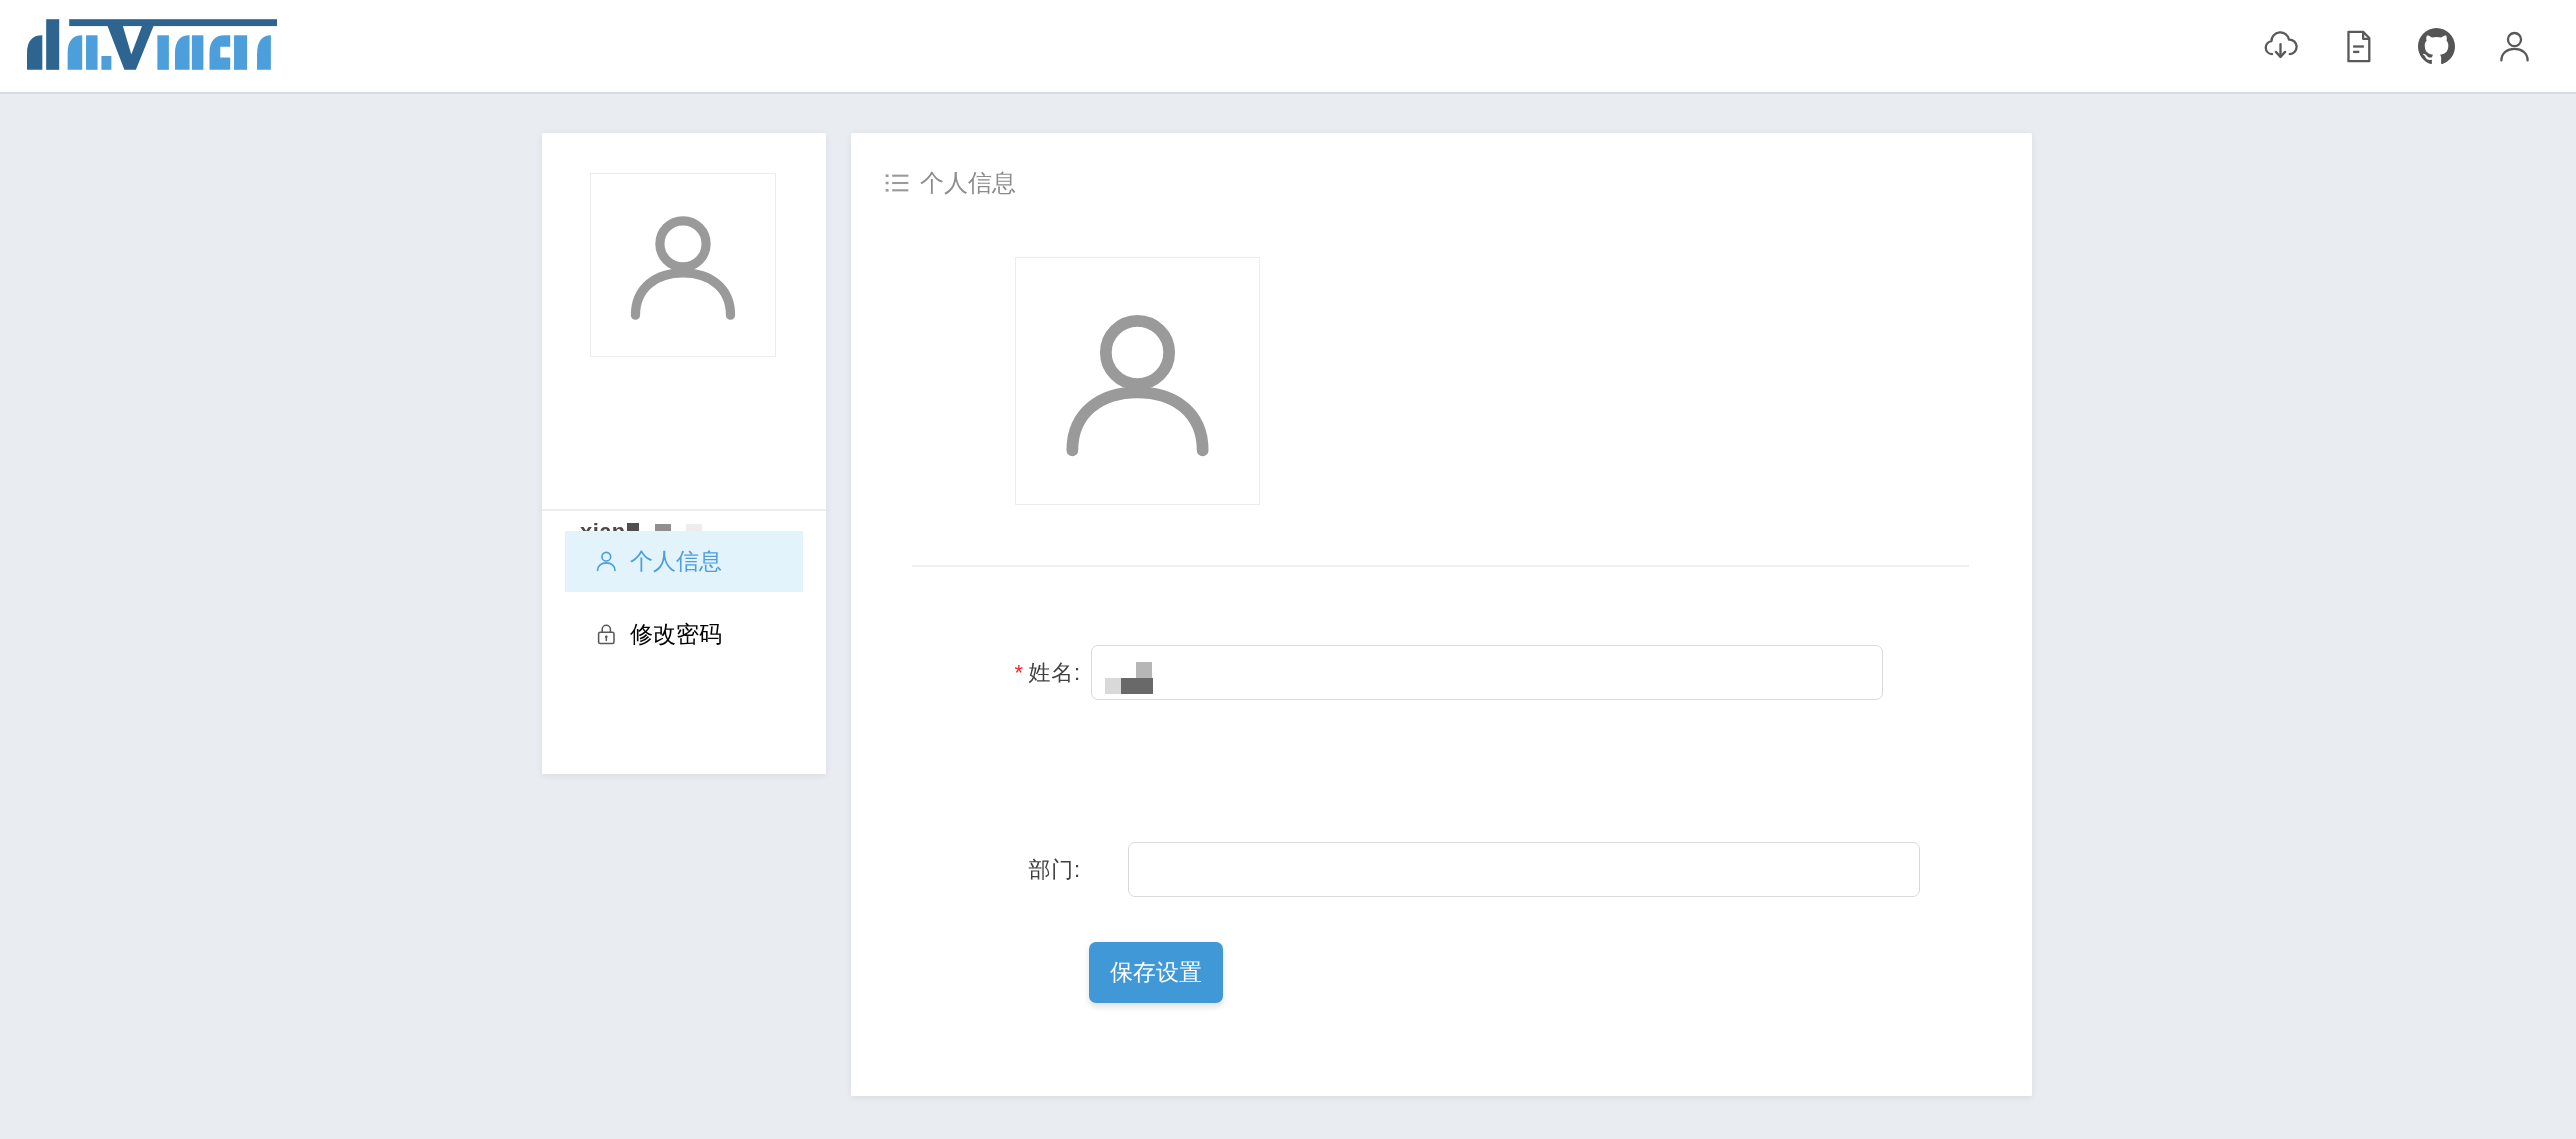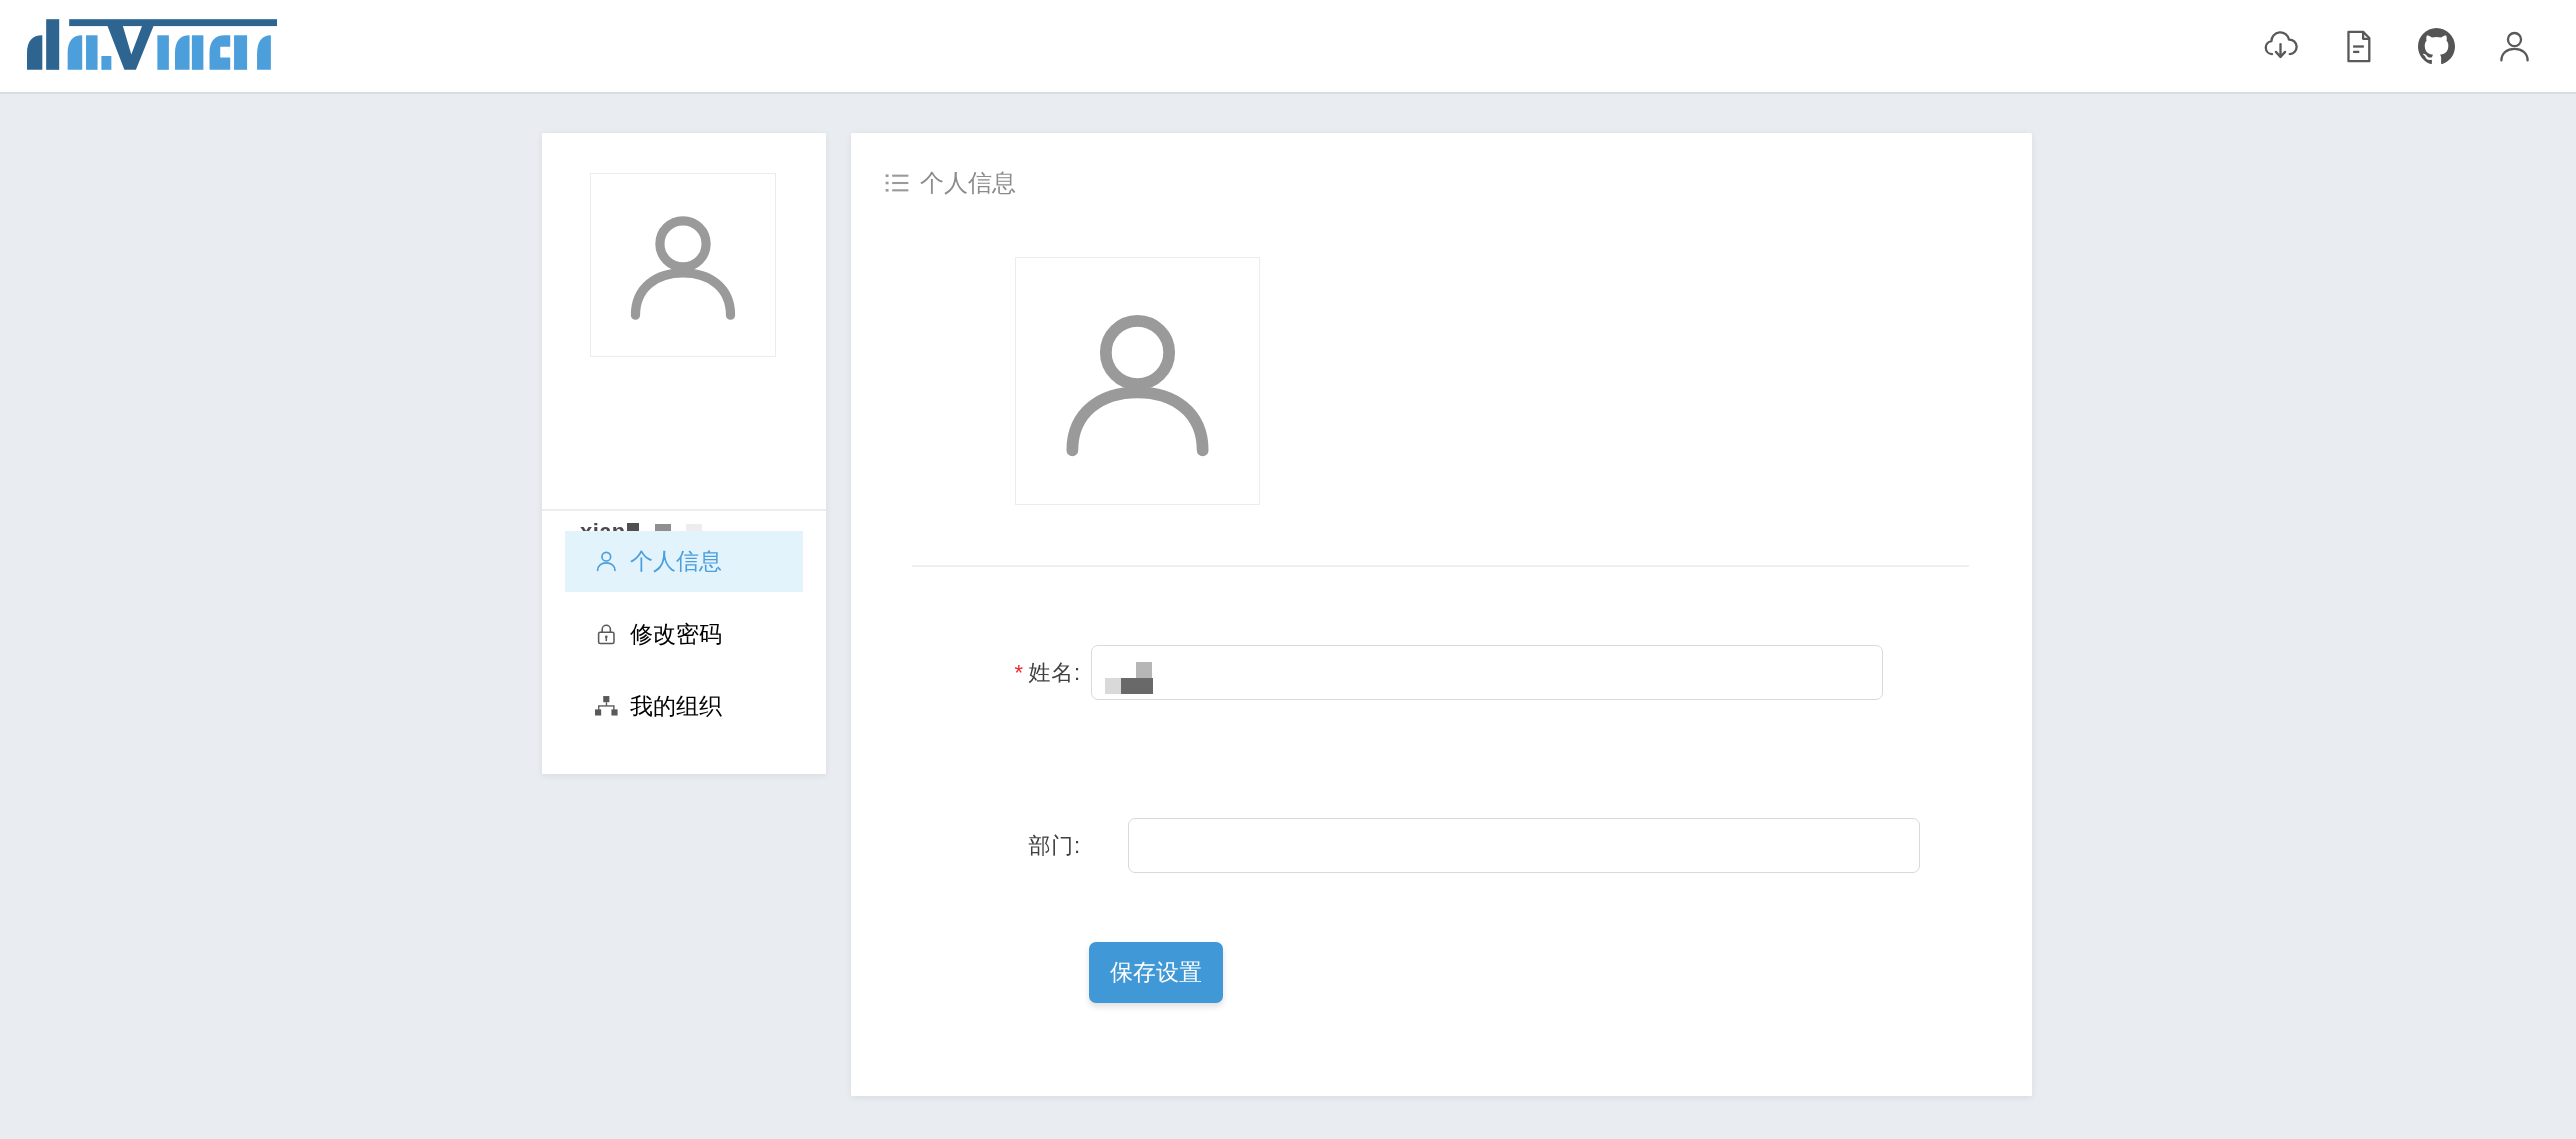--- a/index.html
+++ b/index.html
@@ -88,21 +88,21 @@
     font-size:22px; color:#595959; cursor:pointer; display:block;
     font-family:inherit;
   }
   .upload-hint { margin-top:34px; font-size:22px; color:#8c8c8c; }
 
   .main-divider { position:absolute; left:61px; right:63px; top:432px; height:1.5px; background:#efefef; }
 
   .form-row { position:absolute; left:0; height:53px; display:flex; align-items:center; }
   .row-name { top:513px; }
   .row-desc { top:615px; }
-  .row-dept { top:686px;gap:37px; }
+  .row-dept { top:710px;gap:37px; }
   .form-label {
     width:230px; text-align:right; font-size:22px; color:#404040;
     flex:0 0 auto; letter-spacing:0.8px;
   }
   .req-mark { color:#f5222d; margin-right:4.6px; font-size:22px; }
   .input-wrap { position:relative; margin-left:10px; width:792px; height:55px; }
   .text-input {
     width:100%; height:100%; border:1.5px solid #d9d9d9; border-radius:7px;
     font-size:21.5px; color:#404040; padding:0 15.4px; background:#fff;
     font-family:inherit; outline:none;
@@ -210,32 +210,20 @@
     </div>
     <div class="menu-item">
       <svg viewBox="0 0 48 48" fill="none" stroke="#595959" stroke-width="3" stroke-linecap="round" stroke-linejoin="round">
         <rect x="9" y="20" width="30" height="22" rx="3"></rect>
         <path d="M16 20v-5.5a8 8 0 0 1 16 0V20"></path>
         <circle cx="24" cy="29" r="2.6" fill="#595959" stroke="none"></circle>
         <line x1="24" y1="31" x2="24" y2="36"></line>
       </svg>
       <span>修改密码</span>
     </div>
-    <div class="menu-item">
-      <svg viewBox="0 0 48 48" fill="#595959">
-        <rect x="18" y="4" width="12" height="12"></rect>
-        <rect x="23" y="16" width="2.6" height="7"></rect>
-        <rect x="8" y="22" width="32" height="2.6"></rect>
-        <rect x="8" y="23" width="2.6" height="8"></rect>
-        <rect x="37.4" y="23" width="2.6" height="8"></rect>
-        <rect x="2" y="30" width="12" height="12"></rect>
-        <rect x="34" y="30" width="12" height="12"></rect>
-      </svg>
-      <span>我的组织</span>
-    </div>
   </nav>
 </aside>
 
 <main class="card main-card">
 
   <div class="main-header">
     <svg viewBox="0 0 32 32" fill="#9a9a9a">
       <rect x="2" y="5.4" width="3.6" height="3.2"></rect>
       <rect x="10" y="5.7" width="20" height="2.6"></rect>
       <rect x="2" y="14.4" width="3.6" height="3.2"></rect>

